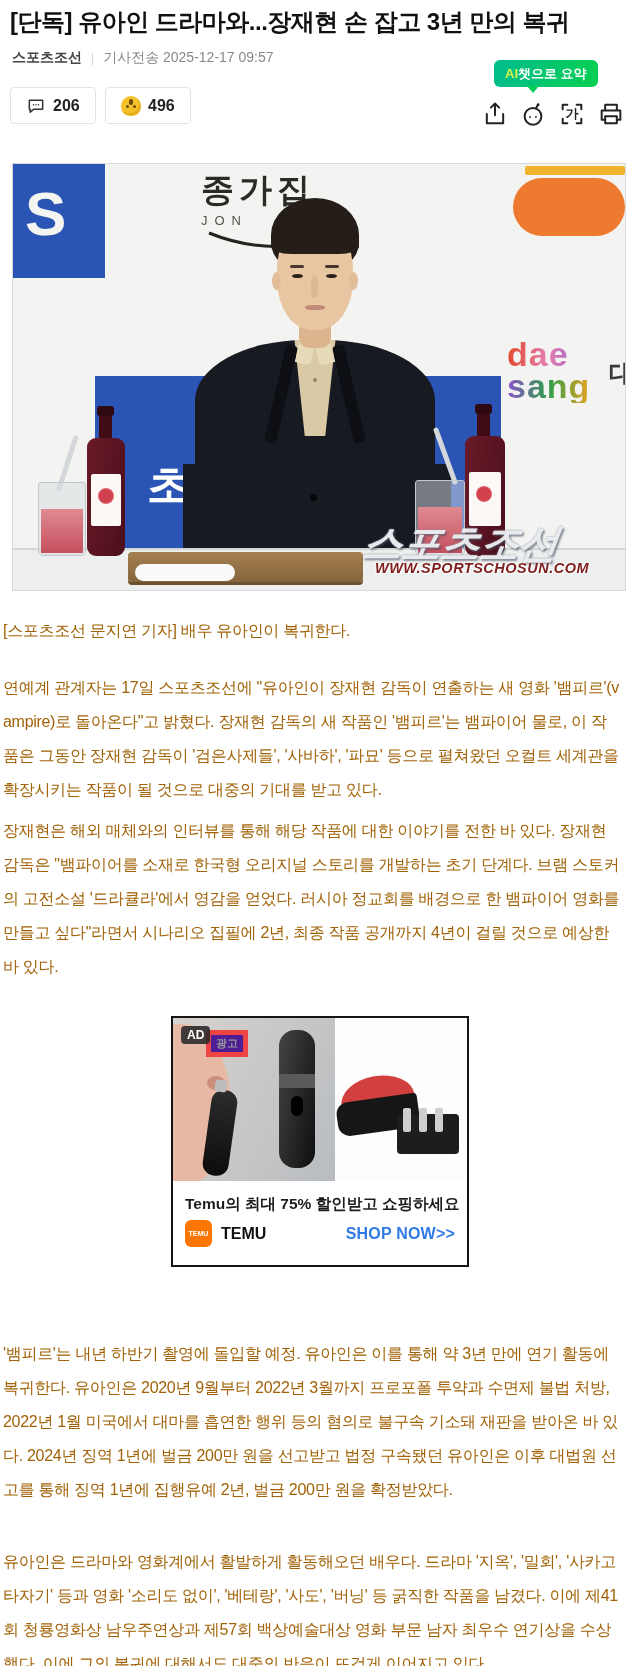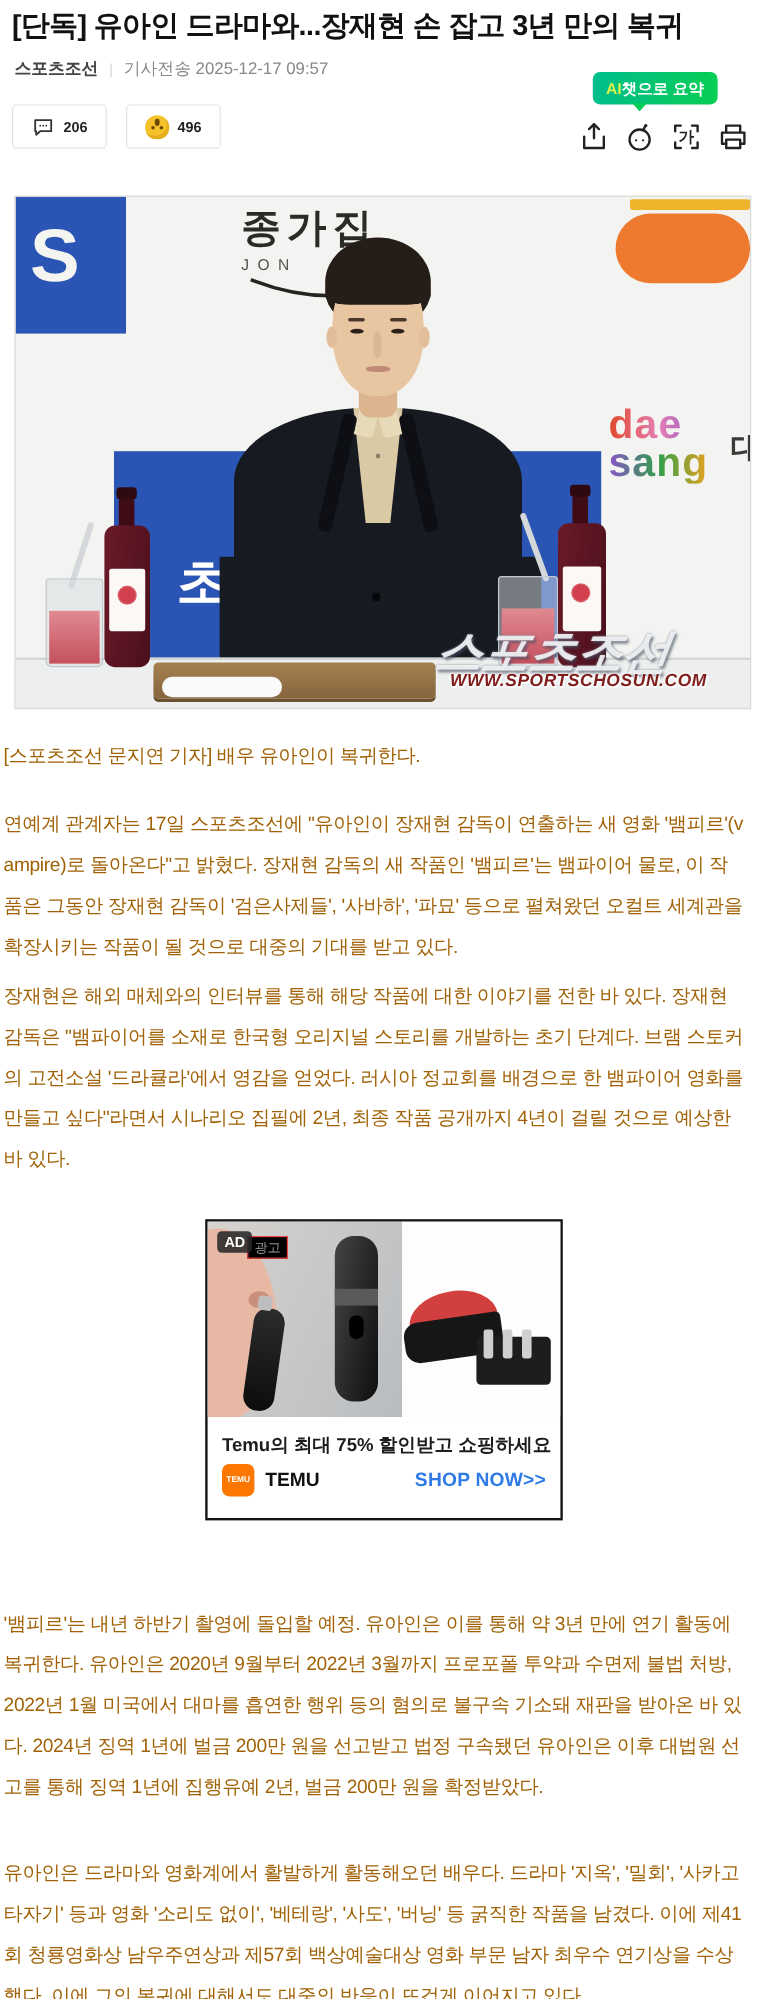--- a/index.html
+++ b/index.html
@@ -9,21 +9,21 @@
   .abs { position:absolute; }
 
   
   .title { left:10px; top:6px; width:620px; font-size:24px; font-weight:700;
            color:#111; letter-spacing:-0.5px; line-height:1.3; }
   .meta { left:12px; top:49px; font-size:14px; color:#888; display:flex; align-items:center; gap:9px; }
   .meta .src { color:#444; font-weight:600; }
   .meta .div { color:#d5d5d5; font-size:12px; }
   .count-btn { top:87px; height:37px; background:#fff; border:1px solid #e3e3e3; border-radius:4px;
                display:flex; align-items:center; gap:7px; padding:0 15px; cursor:pointer; }
-  .count-btn .num { font-size:12px; font-weight:700; color:#222; }
+  .count-btn .num { font-size:16px; font-weight:700; color:#222; }
   .reaction-face { width:20px; height:20px; border-radius:50% 50% 46% 46%; background:#f5c22b;
                    position:relative; box-shadow:inset -2px -3px 0 rgba(200,140,0,.35); }
   .reaction-face i { position:absolute; width:3px; height:3px; border-radius:50%; background:#6b4a00; top:9px; }
   .reaction-face i.l { left:5px; } .reaction-face i.r { right:5px; }
   .reaction-face b { position:absolute; left:8px; top:3px; width:4px; height:6px; background:#6b4a00; border-radius:2px; }
 
   .ai-badge { left:494px; top:60px; height:27px; padding:0 11px; border-radius:6px;
               background:linear-gradient(100deg,#00bd8d,#07cf52); display:flex; align-items:center;
               font-size:13px; font-weight:700; cursor:pointer; white-space:nowrap; }
   .ai-badge .pre { color:#d9f24a; } .ai-badge .rest { color:#fff; }
@@ -64,22 +64,22 @@
   .para { left:3px; width:617px; font-size:16px; line-height:34px; color:#a16207;
           letter-spacing:-0.3px; word-break:break-all; }
 
   
   .ad-card { left:171px; top:1016px; width:298px; height:251px; border:2px solid #151515; background:#fff; cursor:pointer; }
   .ad-img { position:absolute; left:0; top:0; right:0; height:163px; display:flex; overflow:hidden; }
   .ad-left { width:55%; background:linear-gradient(115deg,#d7d3cf,#b8bcc0); position:relative; overflow:hidden; }
   .ad-right { width:45%; background:#fdfdfd; position:relative; overflow:hidden; }
   .ad-badge { position:absolute; left:8px; top:8px; background:rgba(40,40,40,.88); color:#fff;
               font-size:12px; font-weight:700; padding:2px 6px; border-radius:4px; z-index:3; }
-  .ad-badge2 { position:absolute; left:33px; top:12px; background:#000000; color:#9a9a9a; font-size:11px;
-               padding:1px 5px; border:1px solid #ef4444; z-index:2; }
+  .ad-badge2 { position:absolute; left:33px; top:12px; background:#4c1d95; color:#9a9a9a; font-size:11px;
+               padding:1px 5px; border:5px solid #ef4444; z-index:2;font-weight:bold; }
   .ad-headline { position:absolute; left:12px; top:176px; font-size:15.5px; font-weight:700; color:#1d1d1d; }
   .ad-bottom { position:absolute; left:12px; right:12px; top:202px; display:flex; align-items:center; }
   .temu-logo { width:27px; height:27px; background:#fb7701; border-radius:6px; color:#fff;
                font-size:7px; font-weight:700; display:flex; align-items:center; justify-content:center; }
   .ad-brand { margin-left:9px; font-size:16px; font-weight:700; color:#111; }
   .ad-cta { margin-left:auto; font-size:16px; font-weight:700; color:#2f7ae5; letter-spacing:.2px; }
 </style>
 </head>
 <body>
 

